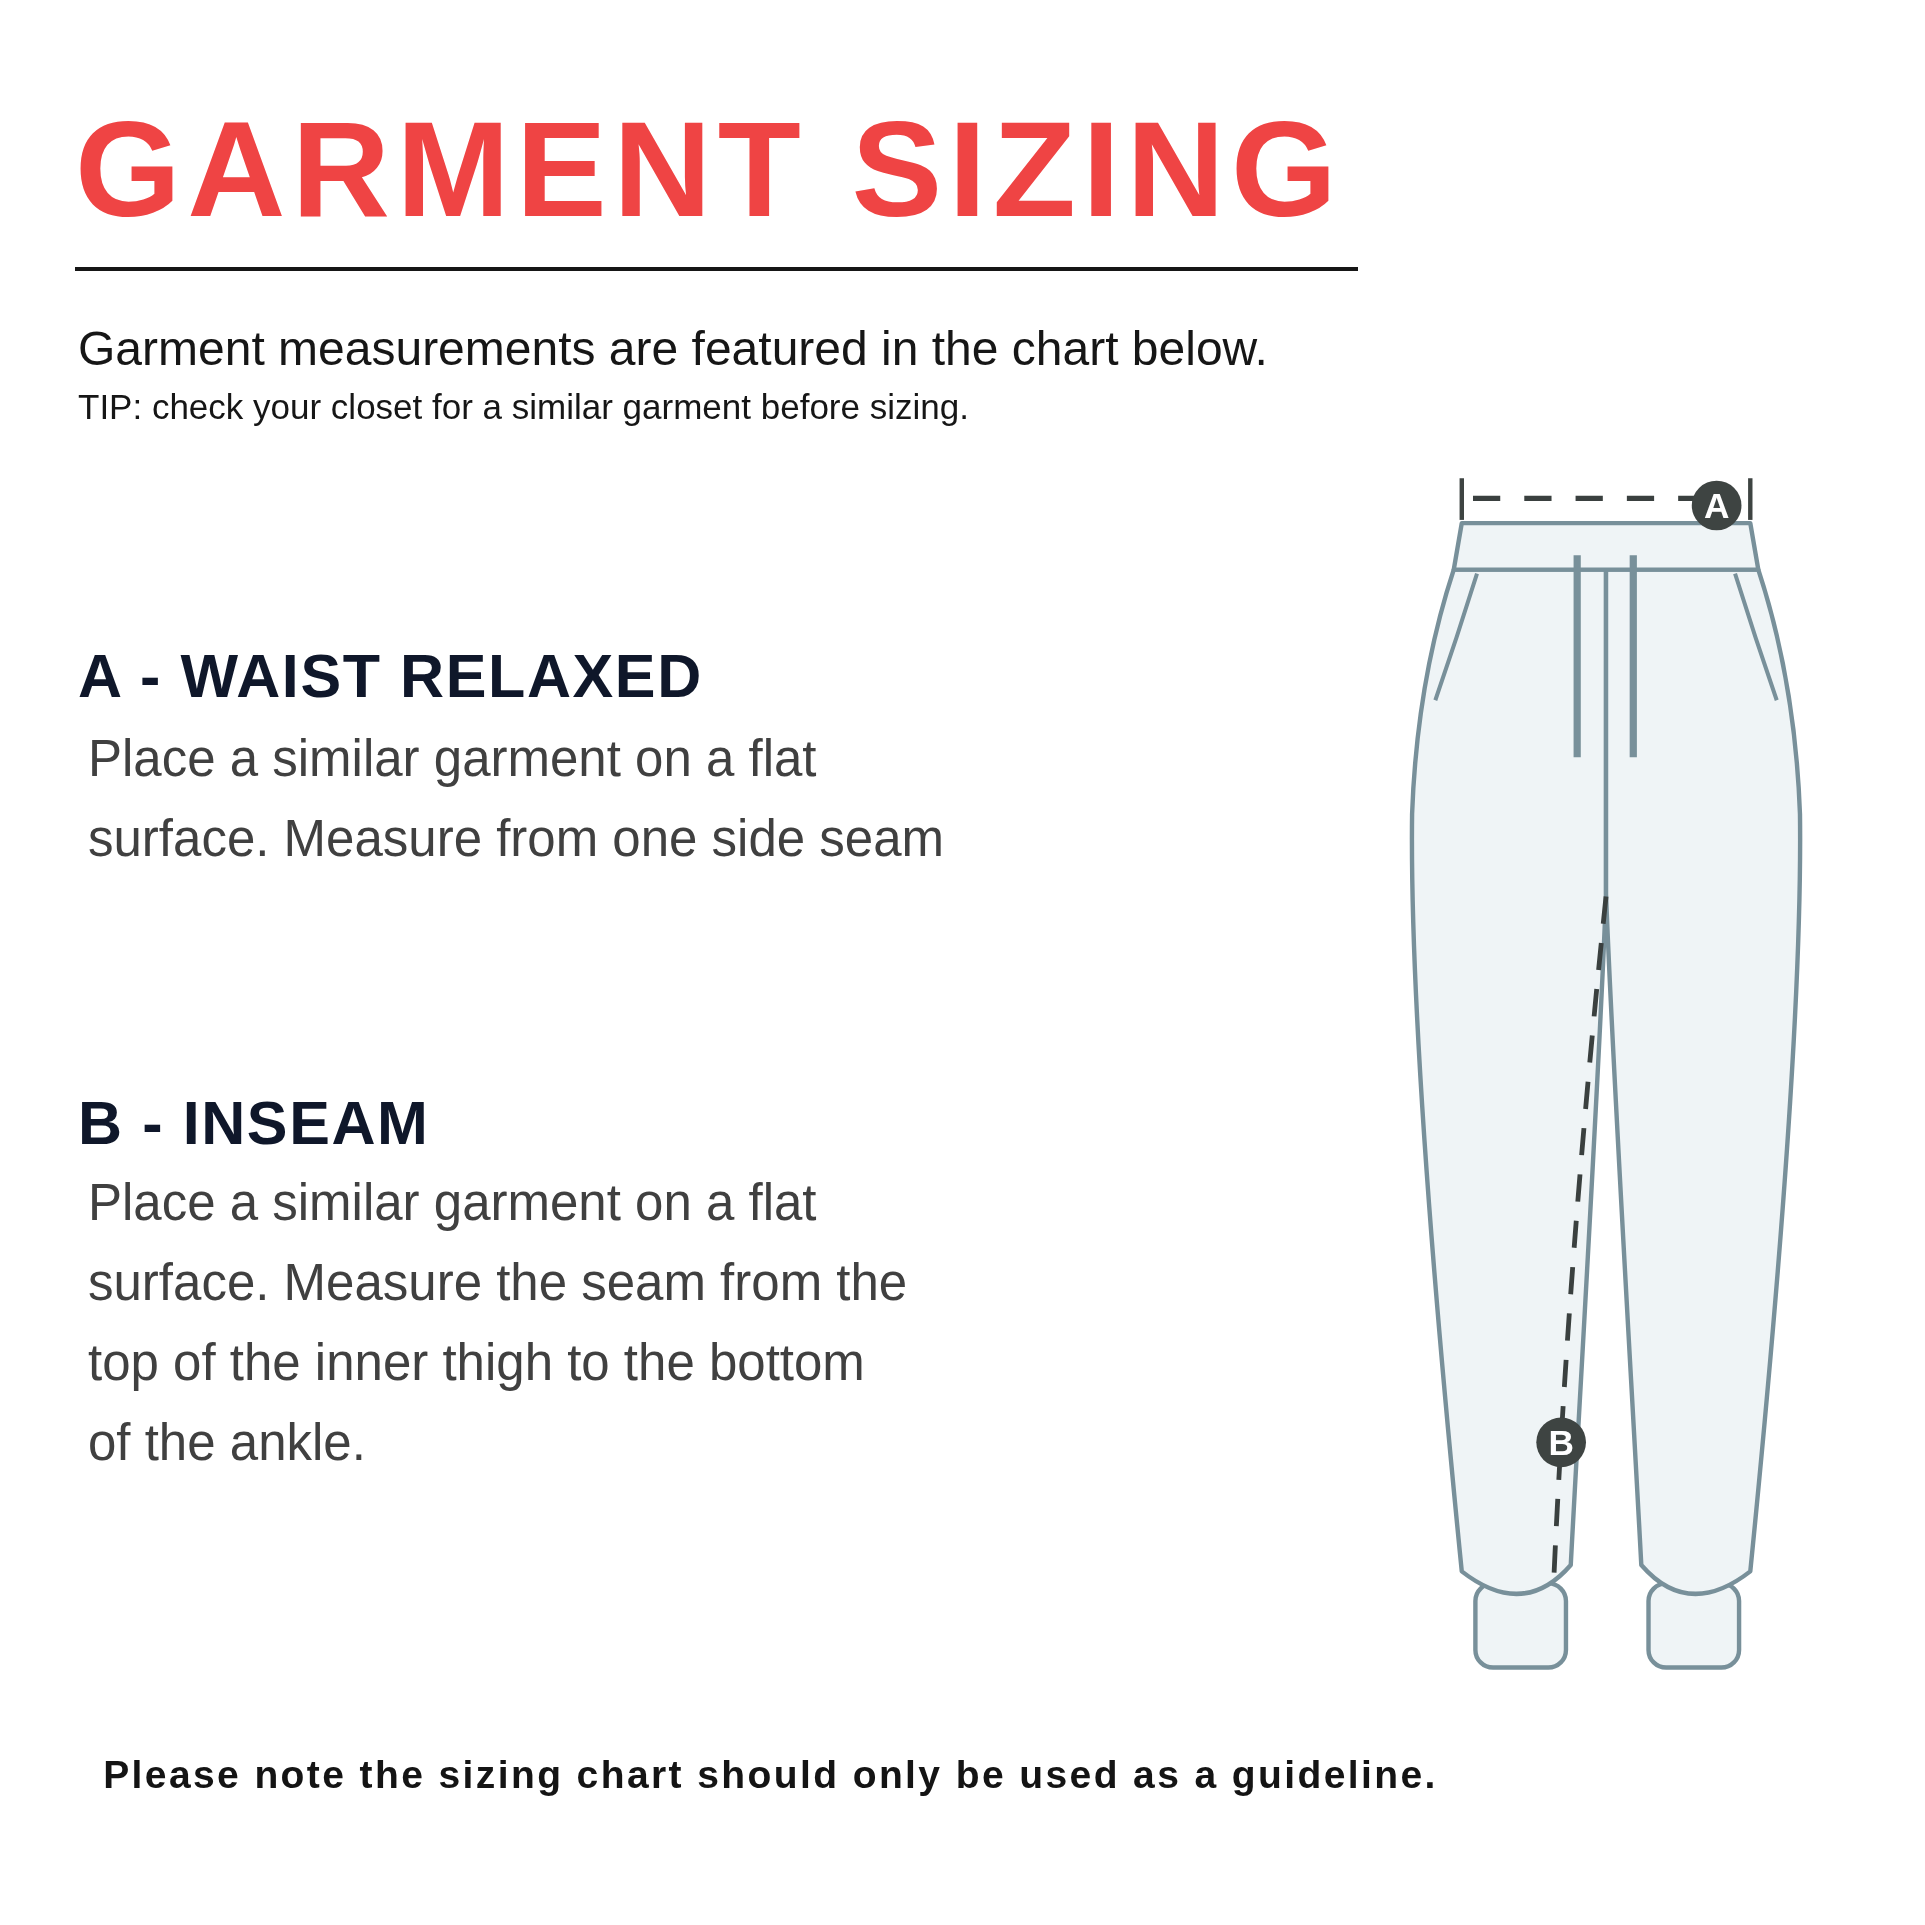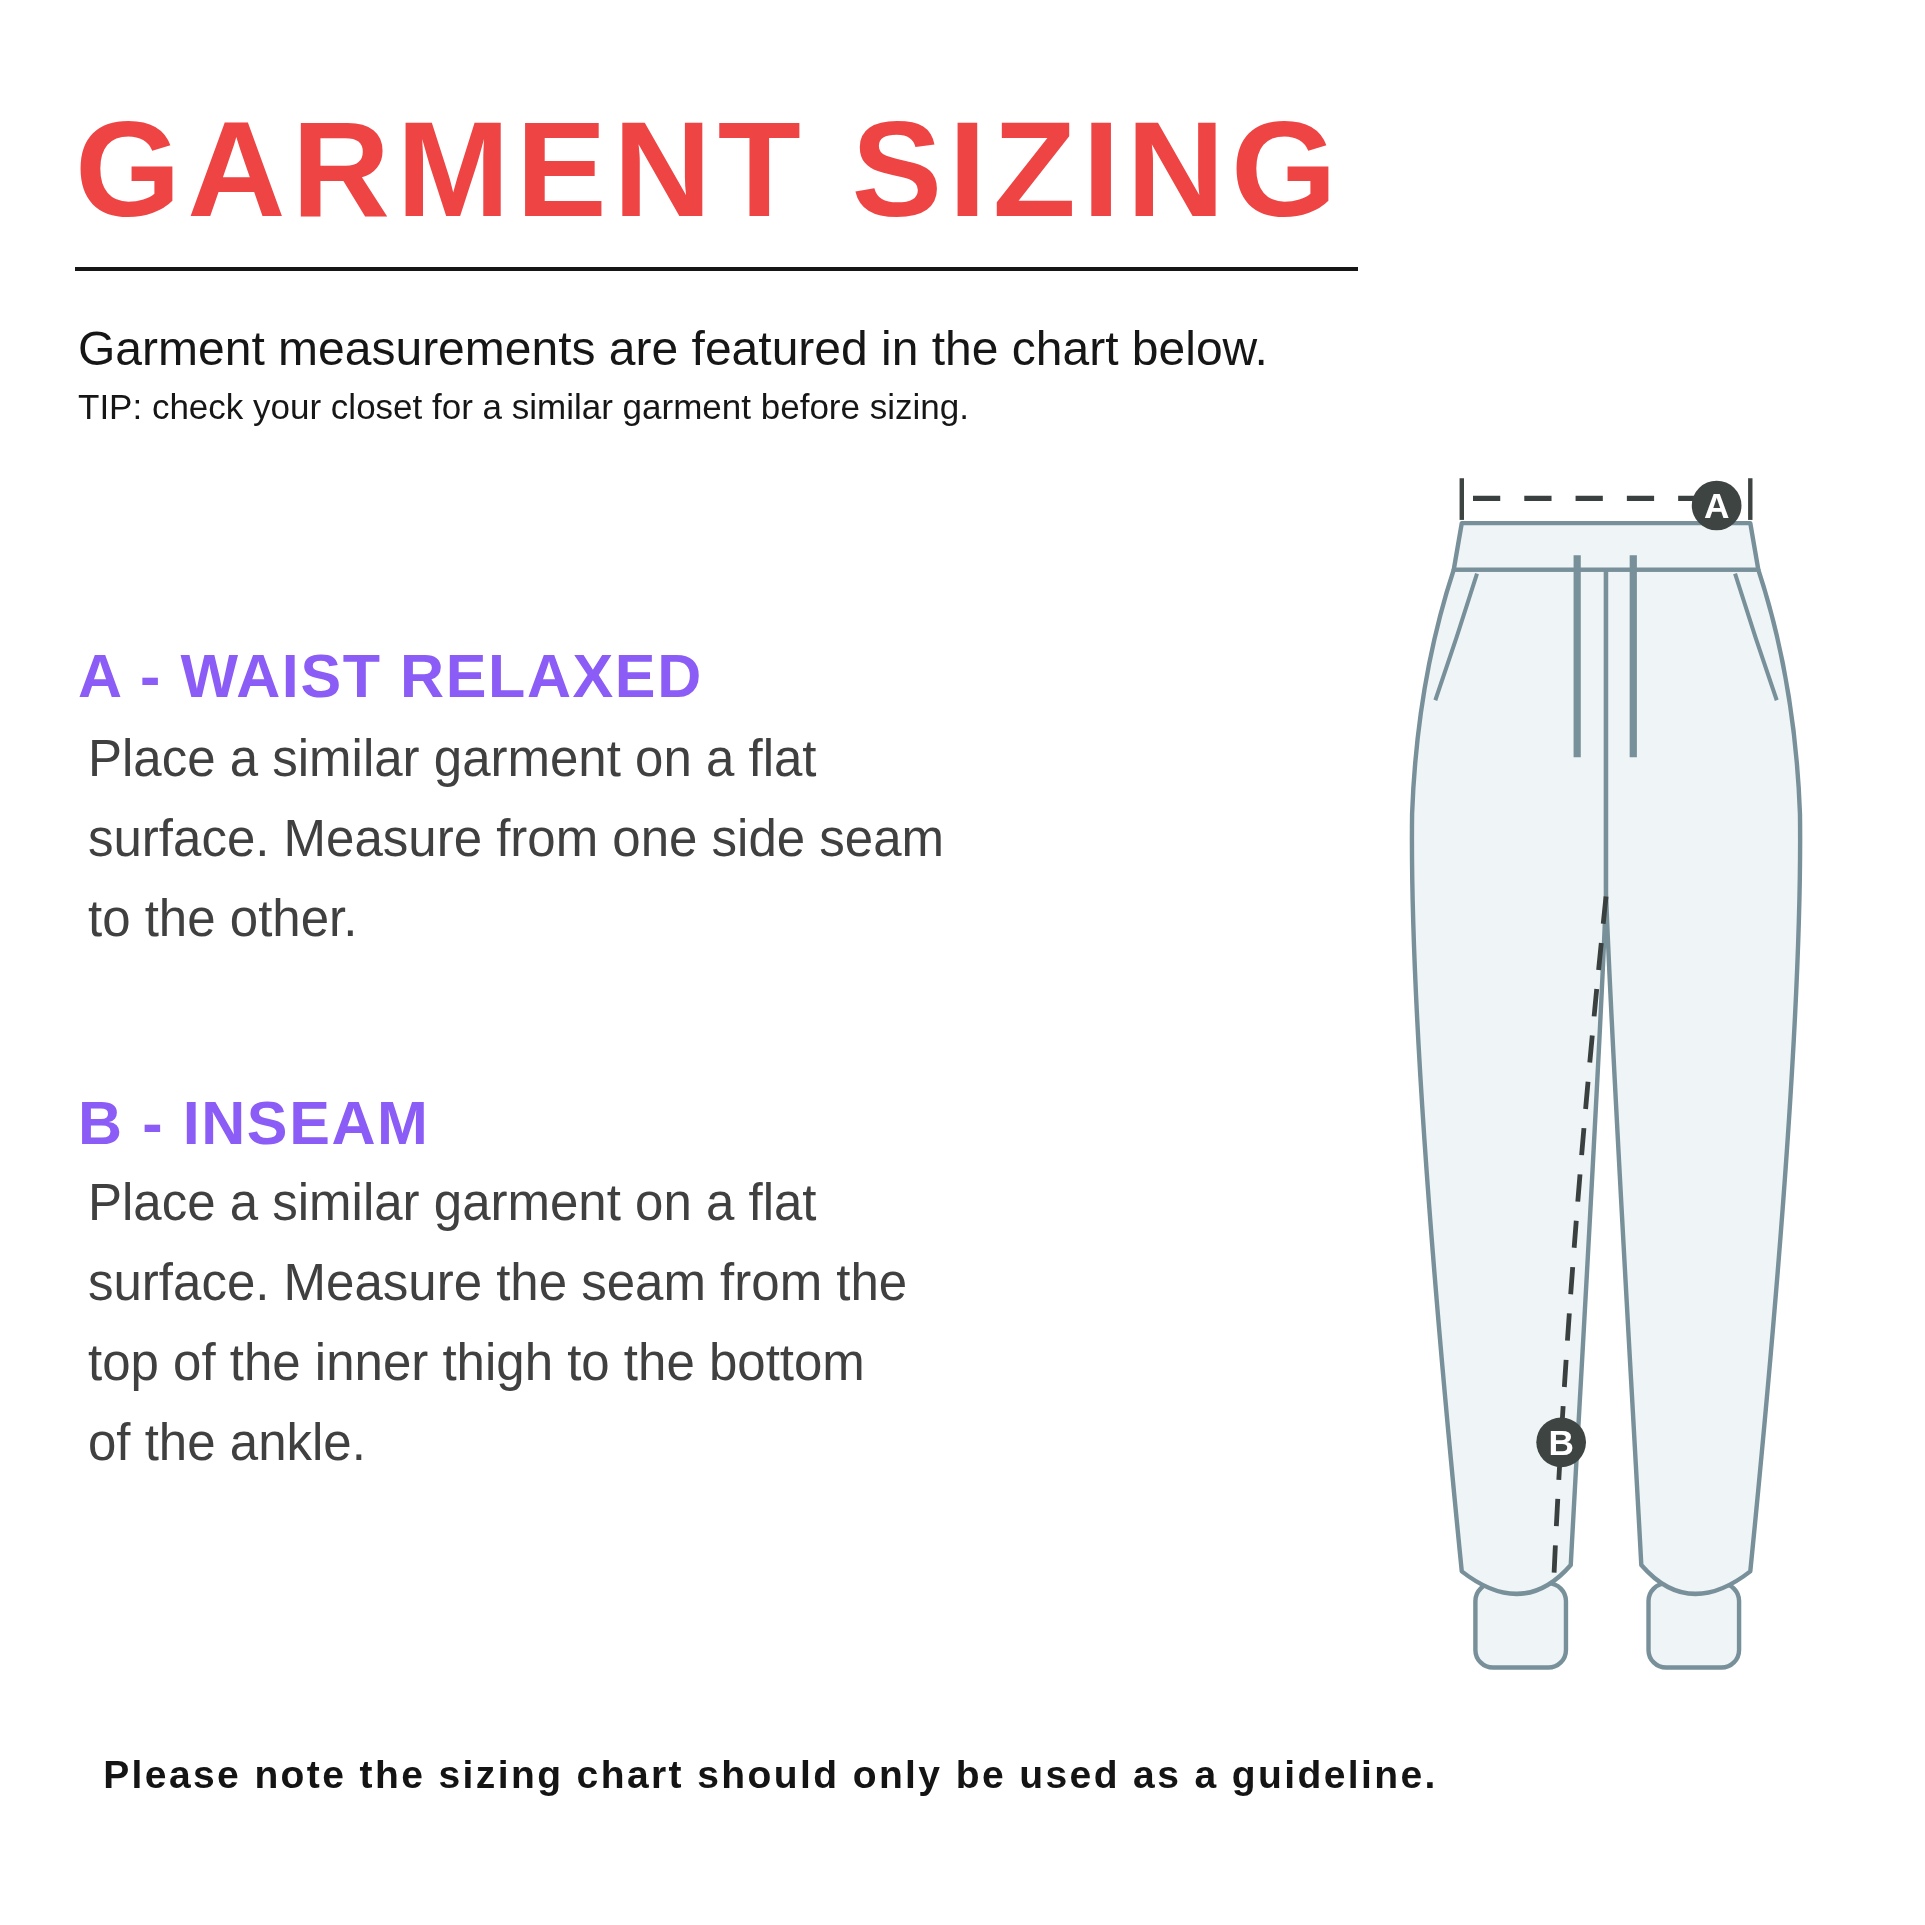--- a/index.html
+++ b/index.html
@@ -24,21 +24,21 @@
     left:78px;top:320px;
     font-size:48px;font-weight:400;line-height:58px;white-space:nowrap;color:#161616;
   }
   #intro-tip{
     left:78px;top:386px;
     font-size:35px;font-weight:400;line-height:42px;white-space:nowrap;color:#161616;
   }
   .section-heading{
     left:78px;
     font-size:61px;font-weight:700;line-height:69px;
-    letter-spacing:1.6px;white-space:nowrap;color:#8b5cf6;
+    letter-spacing:1.6px;white-space:nowrap;color:#0f172a;
   }
   #heading-a{top:642px;}
   #heading-b{top:1089px;}
   .section-body{
     left:88px;
     font-size:51px;font-weight:400;line-height:80px;
     white-space:nowrap;color:#404040;
   }
   #body-a{top:719px;}
   #body-b{top:1163px;}
@@ -63,21 +63,20 @@
   <div class="abs" id="page-title">GARMENT SIZING</div>
   <div class="abs" id="title-underline"></div>
 
   <div class="abs" id="intro-line">Garment measurements are featured in the chart below.</div>
   <div class="abs" id="intro-tip">TIP: check your closet for a similar garment before sizing.</div>
 
   <div class="abs section-heading" id="heading-a">A - WAIST RELAXED</div>
   <div class="abs section-body" id="body-a">
     <div>Place a similar garment on a flat</div>
     <div>surface. Measure from one side seam</div>
-    <div>to the other.</div>
   </div>
 
   <div class="abs section-heading" id="heading-b">B - INSEAM</div>
   <div class="abs section-body" id="body-b">
     <div>Place a similar garment on a flat</div>
     <div>surface. Measure the seam from the</div>
     <div>top of the inner thigh to the bottom</div>
     <div>of the ankle.</div>
   </div>
 

